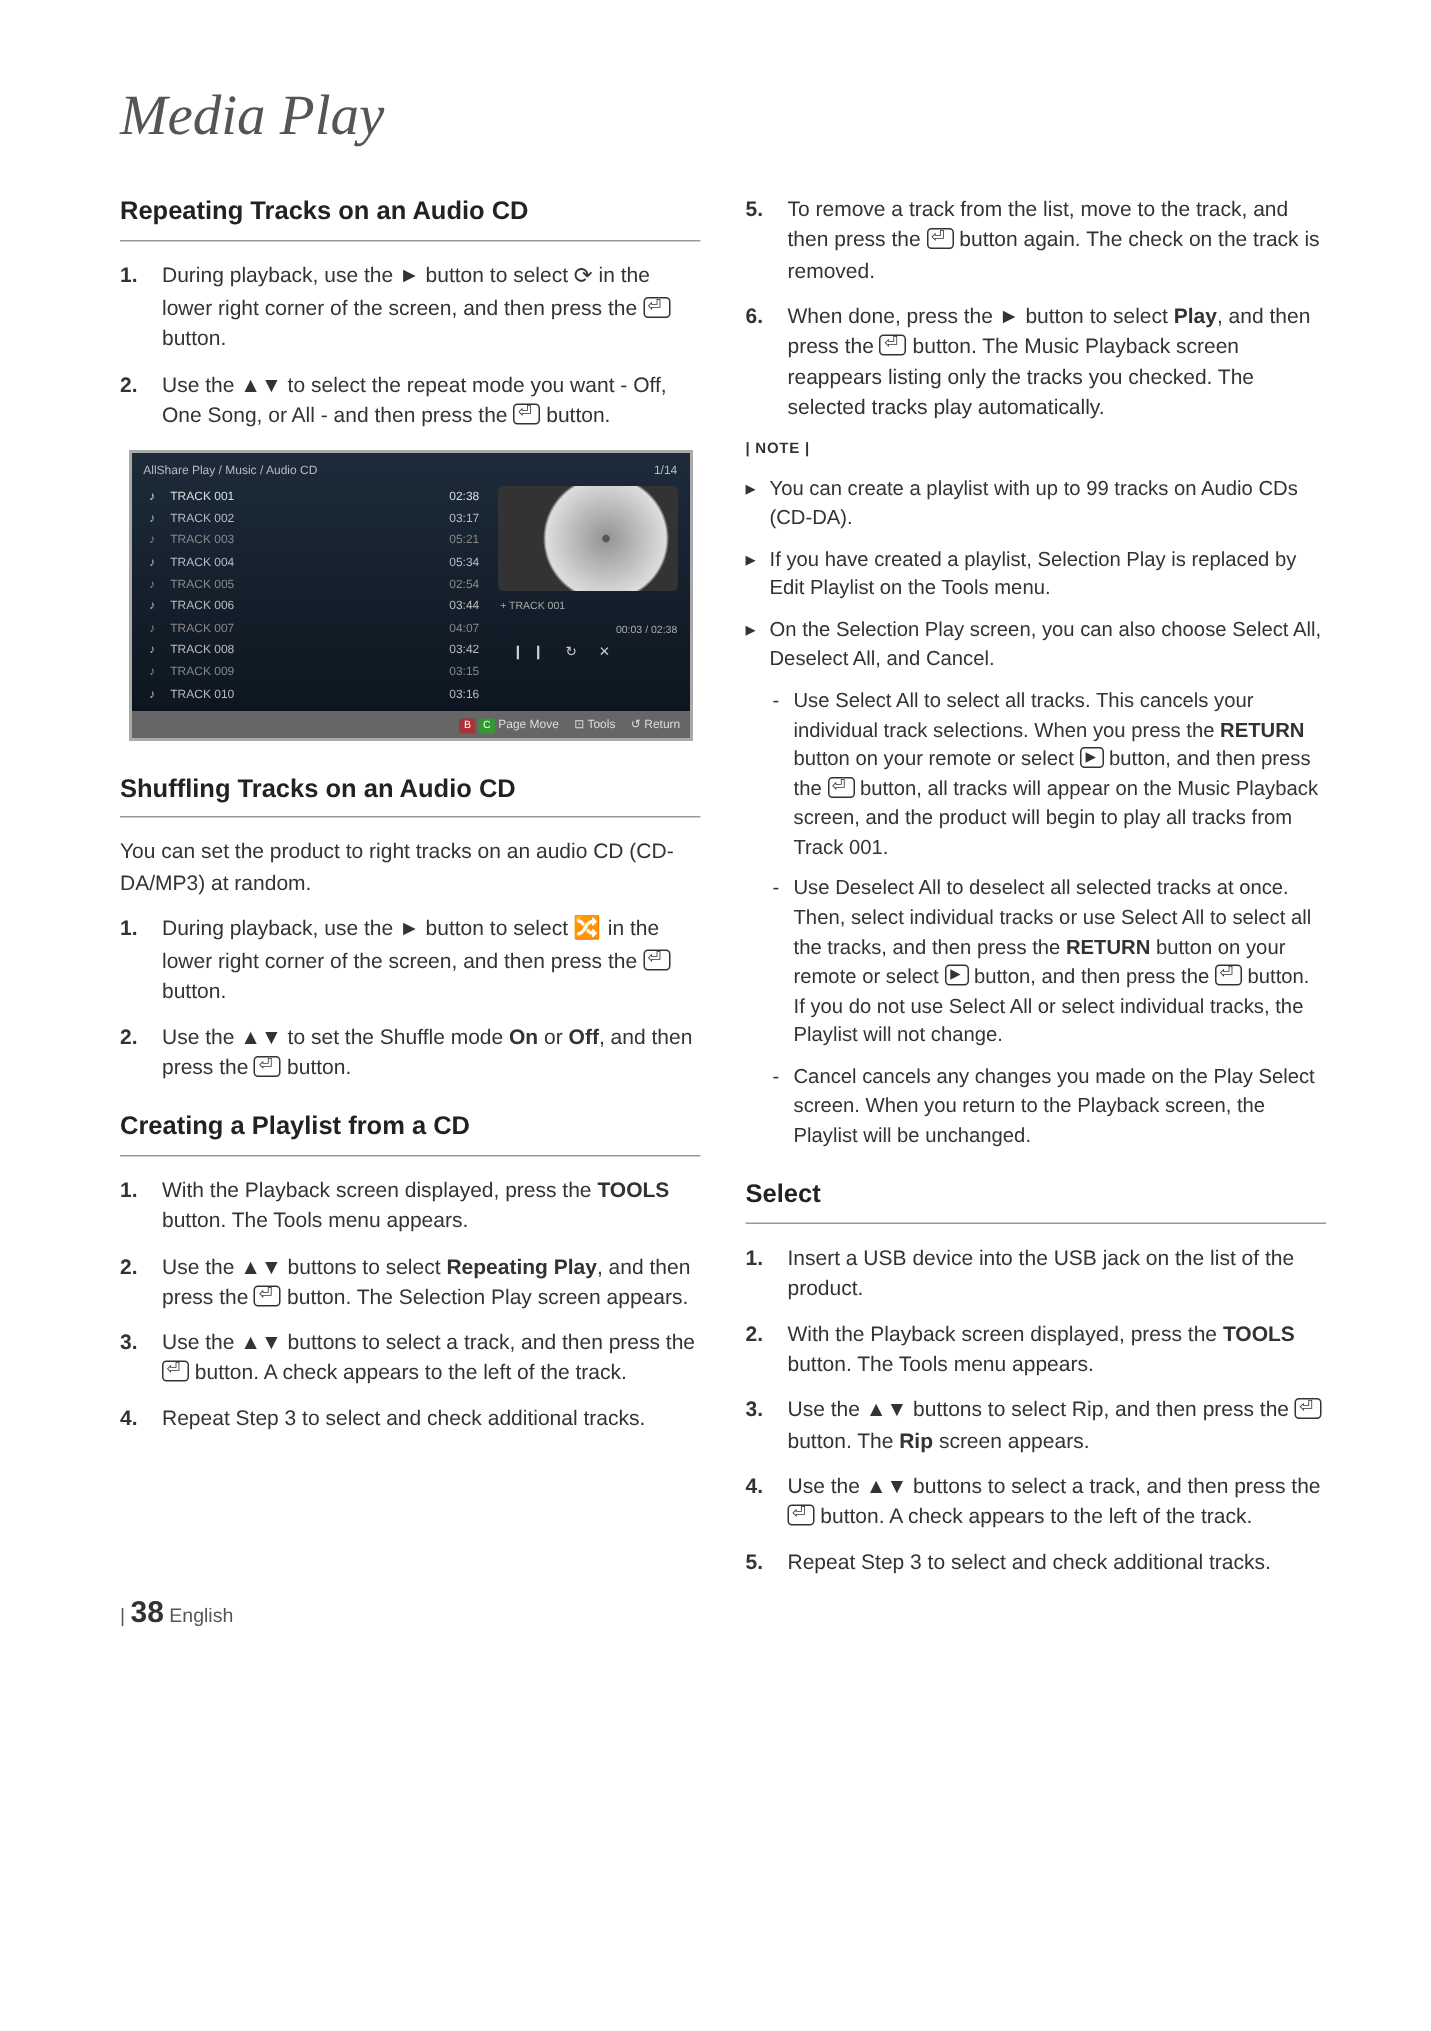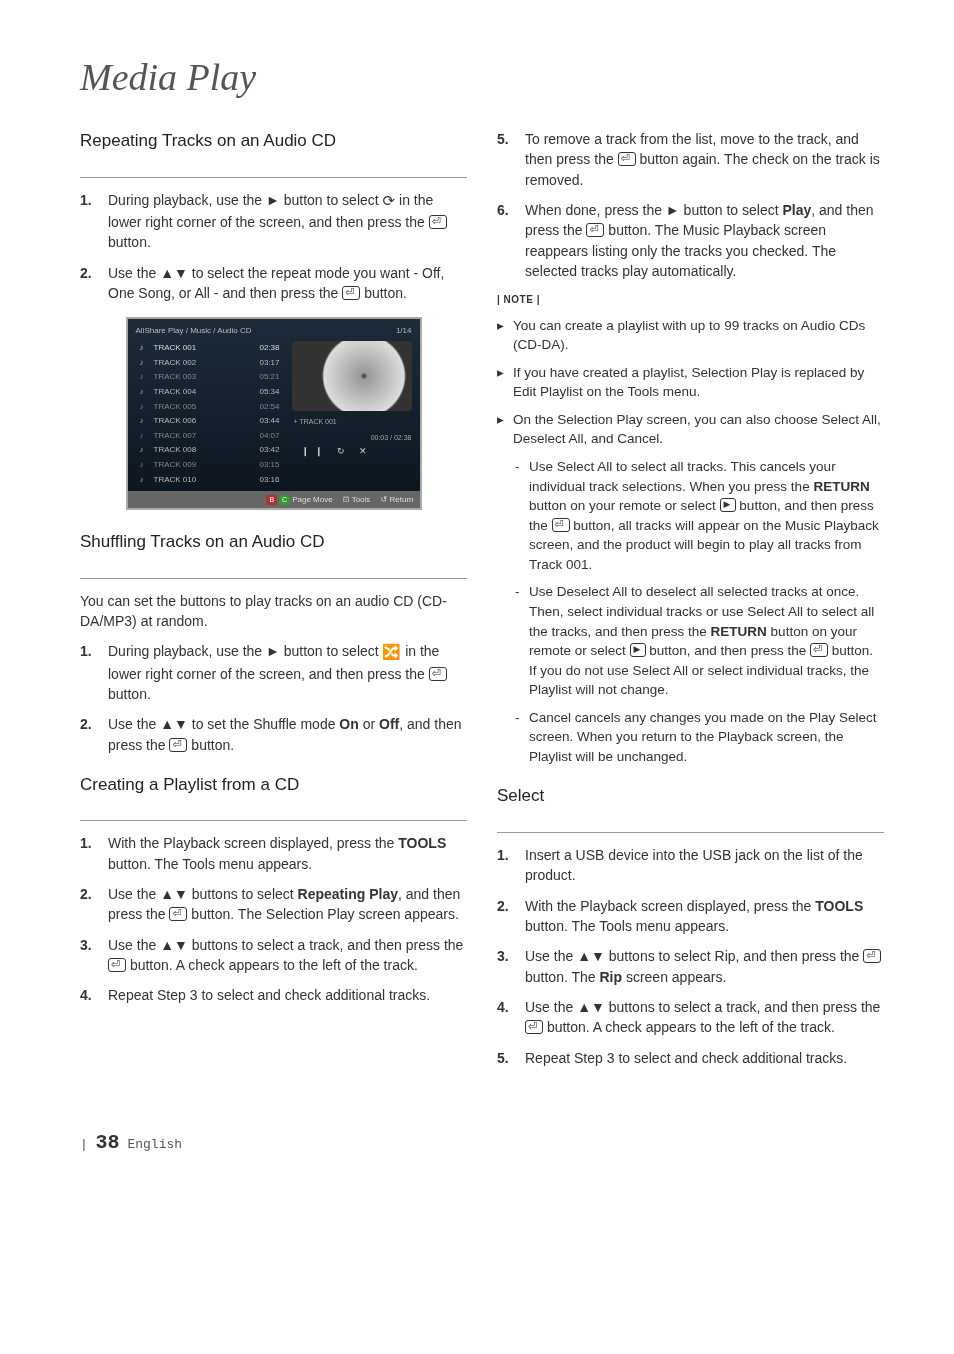--- a/index.html
+++ b/index.html
@@ -21,23 +21,23 @@
     margin-bottom: 24px;
     font-weight: normal;
   }
   .cols {
     display: flex;
     gap: 30px;
   }
   .col { flex: 1; min-width: 0; }
   .section-title {
     font-size: 17px;
-    font-weight: normal;
+    font-weight: bold;
     color: #222;
-    padding-bottom: 23px;
+    padding-bottom: 6px;
     border-bottom: 1px solid #999;
     margin-bottom: 12px;
     margin-top: 18px;
   }
   .col .section-title:first-child { margin-top: 0; }
   p { margin-bottom: 10px; }
   ol.steps { list-style: none; padding-left: 0; }
   ol.steps > li {
     display: flex;
     margin-bottom: 10px;
@@ -106,21 +106,21 @@
     color: #333;
   }
   .icon-repeat, .icon-shuffle {
     font-size: 15px;
     vertical-align: middle;
   }
 
   
   .screenshot {
     margin: 14px auto 20px auto;
-    width: 296px;
+    width: 376px;
     border: 2px solid #aaa;
     background: #86efac;
     font-size: 9px;
     color: #ccc;
   }
   .ss-inner {
     background: linear-gradient(#1d2b3a, #0d1620);
     padding: 6px 8px 4px 8px;
   }
   .ss-crumb {
@@ -166,24 +166,22 @@
     background: #a33;
     color: #fff;
     padding: 0 3px;
     border-radius: 2px;
     font-size: 7px;
     margin-right: 2px;
   }
   .ss-bar .key.g { background: #393; }
 
   .footer {
-    margin-top: 50px;
     font-size: 13px;
     color: #555;
-    font-family: Liberation Mono, monospace;
   }
   .footer .pgnum {
     font-weight: bold;
     font-size: 20px;
     color: #333;
   }
 </style>
 </head>
 <body>
 
@@ -297,21 +295,21 @@
         </div>
       </div>
       <div class="ss-bar">
         <span class="btn"><span class="key">B</span><span class="key g">C</span><span>Page Move</span></span>
         <span class="btn">⊡ <span>Tools</span></span>
         <span class="btn">↺ <span>Return</span></span>
       </div>
     </div>
 
     <h2 class="section-title">Shuffling Tracks on an Audio CD</h2>
-    <p>You can set the buttons to play tracks on an audio CD (CD-DA/MP3) at random.</p>
+    <p>You can set the product to right tracks on an audio CD (CD-DA/MP3) at random.</p>
     <ol class="steps">
       <li>
         <span class="num">1.</span>
         <span class="body">
           <span>During playback, use the ► button to select </span><span class="icon-shuffle">🔀</span><span> in the lower right corner of the screen, and then press the </span><span class="icon-enter"></span><span> button.</span>
         </span>
       </li>
       <li>
         <span class="num">2.</span>
         <span class="body">

